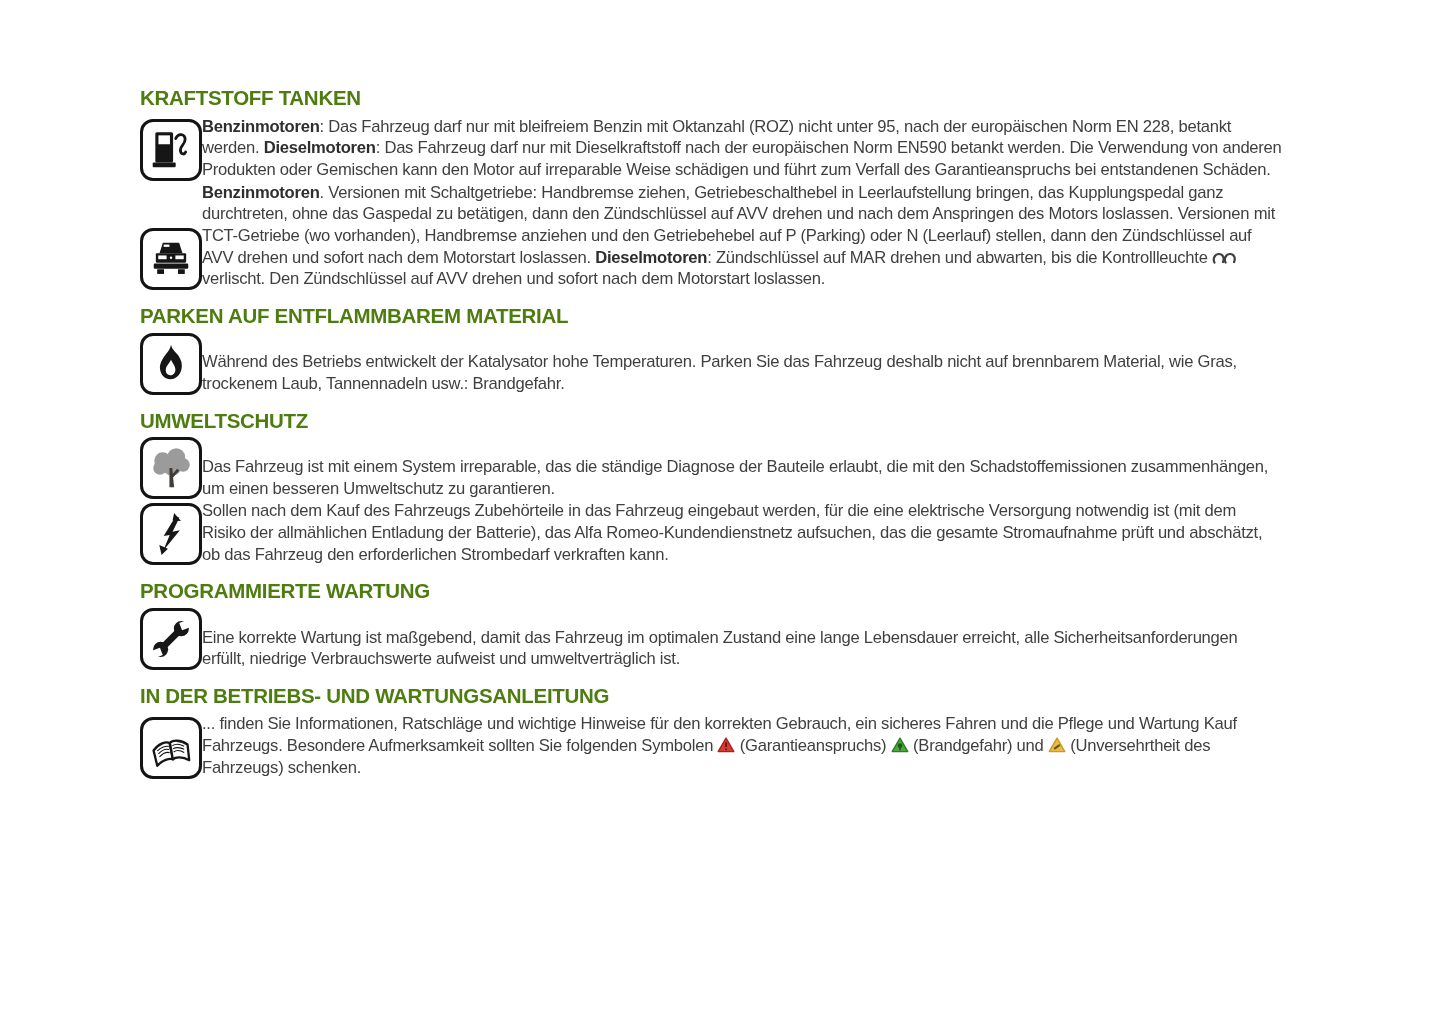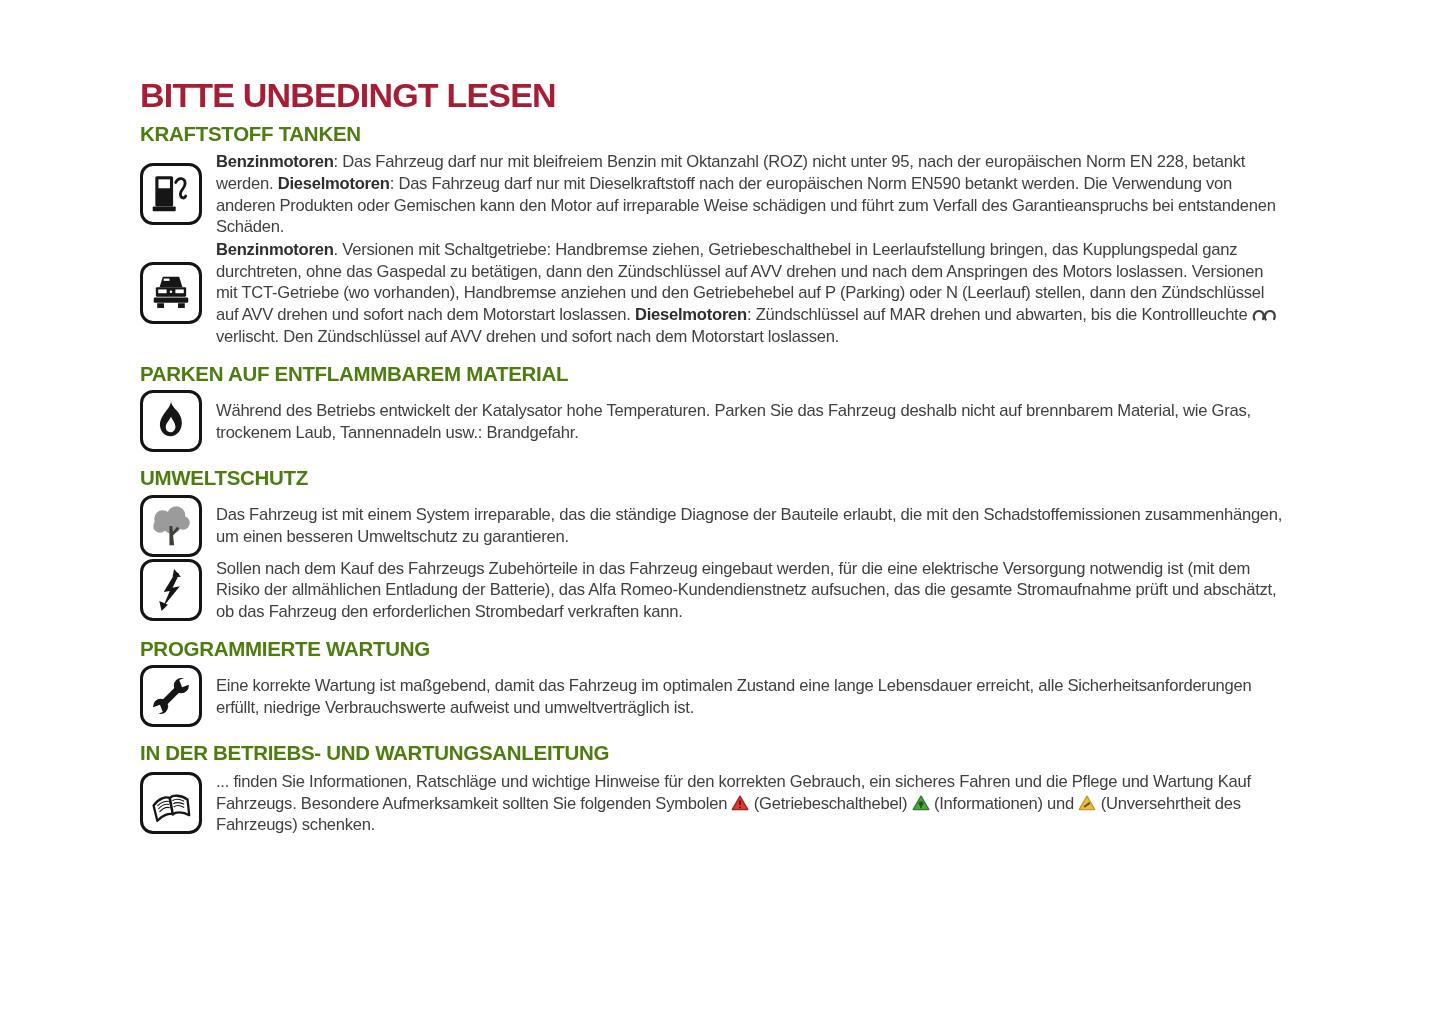--- a/index.html
+++ b/index.html
@@ -11,40 +11,39 @@
   .content{padding:78px 158px 0 140px;}
   .page-title{
     font-size:34px;font-weight:bold;color:#A51E35;
     letter-spacing:-0.8px;margin:0 0 2px 0;line-height:1.05;
   }
   .section h2{
     font-size:20.5px;font-weight:bold;color:#4d7c0f;
     letter-spacing:-0.3px;margin:15px 0 5px 0;line-height:1.1;
   }
   .section:first-of-type h2{margin-top:9px;}
-  .row{display:flex;align-items:center;gap:14px;}
+  .row{display:flex;align-items:flex-end;gap:0;}
   .iconbox{
     flex:0 0 62px;width:62px;height:62px;box-sizing:border-box;
     border:3.5px solid #141414;border-radius:13px;background:#fff;
     display:flex;align-items:center;justify-content:center;
   }
   .iconbox svg{width:46px;height:46px;display:block;}
   .body{
     font-size:16.6px;line-height:21.7px;color:#3F3F41;
     letter-spacing:-0.25px;max-width:1080px;padding-top:1px;
   }
   .b{font-weight:bold;color:#2e2e30;}
   .i{}
   .inl{display:inline-block;vertical-align:-2px;line-height:0;}
 </style>
 </head>
 <body>
 
 <div class="content">
-  <h1 class="page-title">BITTE UNBEDINGT LESEN</h1>
   <div>
       <section class="section">
         <h2>KRAFTSTOFF TANKEN</h2>
         <div class="row">
           <div class="iconbox">
             <svg viewBox="0 0 44 44">
               <rect x="7" y="5" width="17" height="29" rx="1.5" fill="#161616"></rect>
               <rect x="10" y="8" width="11" height="8.5" fill="#fff"></rect>
               <rect x="4.5" y="34" width="22" height="4.5" rx="1" fill="#161616"></rect>
               <path d="M26.5 11 C29 5.5 35.5 6.5 35.5 12 C35.5 16.5 31 17.5 31 22 C31 26 34.5 27 36 24" fill="none" stroke="#161616" stroke-width="2.7" stroke-linecap="round"></path>
@@ -140,24 +139,24 @@
                 <path d="M38.5 21.5 C32.5 15.5 25 14.8 22.2 17 L22.2 33 C25 31 32 32 37.5 36.5 Z" fill="#fff" stroke="#161616" stroke-width="2.2" stroke-linejoin="round"></path>
                 <path d="M9 22.5 C13 19.5 18 19 20.5 20.2 M9.5 25.5 C13.5 22.5 18 22 20.3 23.2 M10 28.5 C14 25.5 18 25 20.3 26.2" fill="none" stroke="#161616" stroke-width="1.1"></path>
                 <path d="M24 20.2 C26.5 19 31 19.5 35 22.5 M24.2 23.2 C26.5 22 31 22.5 34.5 25.5 M24.2 26.2 C26.5 25 30.5 25.5 34 28.5" fill="none" stroke="#161616" stroke-width="1.1"></path>
               </g>
             </svg>
           </div>
           <div class="body"><span>... finden Sie Informationen, Ratschläge und wichtige Hinweise für den korrekten Gebrauch, ein sicheres Fahren und die Pflege und Wartung Kauf Fahrzeugs. Besondere Aufmerksamkeit sollten Sie folgenden Symbolen </span><span class="inl"><svg width="18" height="16" viewBox="0 0 18 16">
                 <path d="M9 1.2 L16.8 14.6 H1.2 Z" fill="#D63C33" stroke="#A8221B" stroke-width="1.4" stroke-linejoin="round"></path>
                 <rect x="8.1" y="5.2" width="1.9" height="5" rx="0.9" fill="#6E120D"></rect>
                 <rect x="8.1" y="11.4" width="1.9" height="1.9" rx="0.9" fill="#6E120D"></rect>
-              </svg></span><span> (Getriebeschalthebel) </span><span class="inl"><svg width="18" height="16" viewBox="0 0 18 16">
+              </svg></span><span> (Garantieanspruchs) </span><span class="inl"><svg width="18" height="16" viewBox="0 0 18 16">
                 <path d="M9 1.2 L16.8 14.6 H1.2 Z" fill="#4CA83C" stroke="#2E7D27" stroke-width="1.4" stroke-linejoin="round"></path>
                 <circle cx="9" cy="8.7" r="2.4" fill="#1F5A1B"></circle>
                 <rect x="8.2" y="9.6" width="1.6" height="3.6" fill="#1F5A1B"></rect>
-              </svg></span><span> (Informationen) und </span><span class="inl"><svg width="18" height="16" viewBox="0 0 18 16">
+              </svg></span><span> (Brandgefahr) und </span><span class="inl"><svg width="18" height="16" viewBox="0 0 18 16">
                 <path d="M9 1.2 L16.8 14.6 H1.2 Z" fill="#EBBC43" stroke="#C79A28" stroke-width="1.4" stroke-linejoin="round"></path>
                 <rect x="5.3" y="8.8" width="7.4" height="2.2" rx="1.1" transform="rotate(-35 9 9.9)" fill="#6E5510"></rect>
               </svg></span><span> (Unversehrtheit des Fahrzeugs) schenken.</span></div>
         </div>
       </section>
     </div>
 </div>
 
 </body></html>

